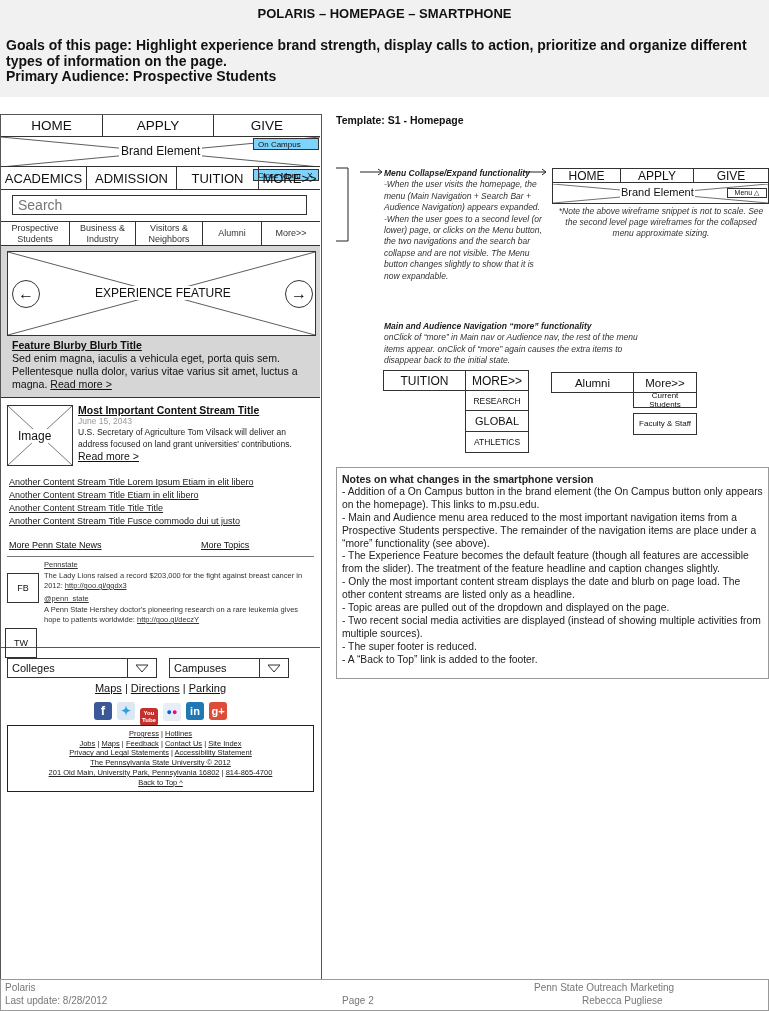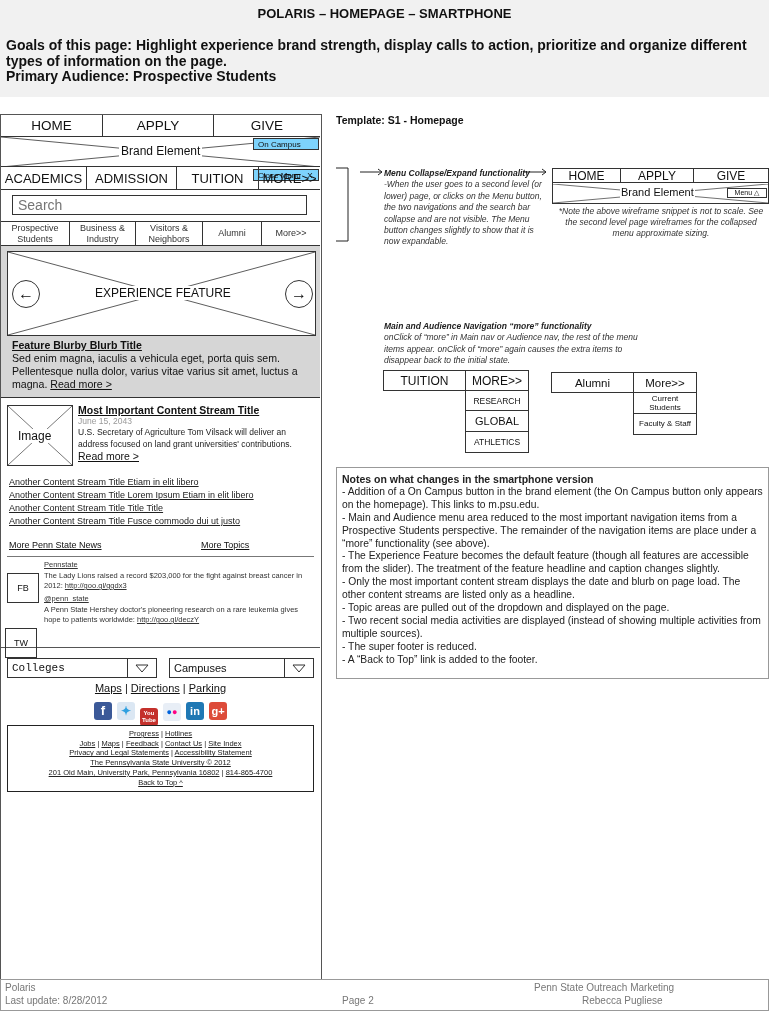--- a/index.html
+++ b/index.html
@@ -133,22 +133,22 @@
       </svg>
       <div style="position:absolute;left:10px;top:23px;font-size:12px;background:#fff;">Image</div>
     </div>
     <div style="position:absolute;left:77px;top:6px;width:238px;">
       <div style="font-size:10.5px;font-weight:bold;text-decoration:underline;">Most Important Content Stream Title</div>
       <div style="font-size:8.5px;color:#999;line-height:11px;">June 15, 2043</div>
       <div style="font-size:8.5px;line-height:11.5px;color:#222;">U.S. Secretary of Agriculture Tom Vilsack will deliver an address focused on land grant universities' contributions.</div>
       <div style="font-size:10.5px;text-decoration:underline;">Read more &gt;</div>
     </div>
     <div style="position:absolute;left:8px;top:78px;">
+      <div class="stream-link">Another Content Stream Title Lorem Ipsum Etiam in elit libero</div>
       <div class="stream-link">Another Content Stream Title Etiam in elit libero</div>
-      <div class="stream-link">Another Content Stream Title Lorem Ipsum Etiam in elit libero</div>
       <div class="stream-link">Another Content Stream Title Title Title</div>
       <div class="stream-link">Another Content Stream Title Fusce commodo dui ut justo</div>
     </div>
   </div>
 
   <div id="social-area" class="row">
     <div style="position:absolute;left:8px;top:9px;font-size:9px;text-decoration:underline;">More Penn State News</div>
     <div style="position:absolute;left:200px;top:9px;font-size:9px;text-decoration:underline;">More Topics</div>
     <div style="position:absolute;left:6px;top:25px;width:307px;border-top:1px solid #777;"></div>
     <div class="social-box" style="left:6px;top:30px;margin-top:12px;">FB</div>
@@ -157,29 +157,29 @@
       <span>The Lady Lions raised a record $203,000 for the fight against breast cancer in 2012: </span><span class="ul">http://goo.gl/ggdx3</span>
     </div>
     <div class="social-box" style="left:4px;top:64px;margin-top:33px;">TW</div>
     <div class="social-txt" style="top:63px;">
       <div class="ul">@penn_state</div>
       <span>A Penn State Hershey doctor's pioneering research on a rare leukemia gives hope to patients worldwide: </span><span class="ul">http://goo.gl/deczY</span>
     </div>
   </div>
 
   <div id="footer-area" class="row">
-    <div class="dropdown" style="left:6px;top:10px;width:150px;font-family:Liberation Mono, monospace;">
+    <div class="dropdown" style="left:6px;top:10px;width:150px;">
       <div class="dd-label">Colleges</div>
       <div class="dd-btn">
         <svg width="14" height="9">
             <polygon points="1,1 13,1 7,8" fill="none" stroke="#333" stroke-width="1"></polygon>
           </svg>
       </div>
     </div>
-    <div class="dropdown" style="left:168px;top:10px;width:145px;">
+    <div class="dropdown" style="left:168px;top:10px;width:120px;">
       <div class="dd-label">Campuses</div>
       <div class="dd-btn">
         <svg width="14" height="9">
             <polygon points="1,1 13,1 7,8" fill="none" stroke="#333" stroke-width="1"></polygon>
           </svg>
       </div>
     </div>
     <div style="position:absolute;left:0;top:34px;width:319px;text-align:center;font-size:11px;">
       <span class="ul">Maps</span> | <span class="ul">Directions</span> | <span class="ul">Parking</span>
     </div>
@@ -204,20 +204,21 @@
   <line x1="30" y1="8" x2="52" y2="8" stroke="#222" stroke-width="1"></line>
   <polyline points="48,5 52,8 48,11" fill="none" stroke="#222" stroke-width="1"></polyline>
 </svg>
 <svg class="abs" style="left:522px;top:164px;" width="28" height="16">
   <line x1="2" y1="8" x2="24" y2="8" stroke="#222" stroke-width="1"></line>
   <polyline points="20,5 24,8 20,11" fill="none" stroke="#222" stroke-width="1"></polyline>
 </svg>
 
 <div class="abs" style="left:384px;top:168px;width:160px;">
   <div class="note-it" style="font-weight:bold;color:#222;">Menu Collapse/Expand functionality</div>
+  <div class="note-it">-When the user visits the homepage, the menu (Main Navigation + Search Bar + Audience Navigation) appears expanded.</div>
   <div class="note-it">-When the user goes to a second level (or lower) page, or clicks on the Menu button, the two navigations and the search bar collapse and are not visible. The Menu button changes slightly to show that it is now expandable.</div>
 </div>
 
 <div class="abs" style="left:552px;top:168px;width:217px;height:36px;border:1px solid #333;">
   <div style="position:absolute;left:0;top:0;width:215px;height:14px;display:flex;border-bottom:1px solid #333;font-size:12px;">
     <div class="cell" style="width:68px">HOME</div>
     <div class="cell" style="width:73px">APPLY</div>
     <div class="cell" style="flex:1">GIVE</div>
   </div>
   <svg style="position:absolute;left:0;top:15px;" width="215" height="19">
@@ -235,21 +236,21 @@
 </div>
 
 <div class="nav-box" style="left:383px;top:370px;width:83px;height:21px;font-size:12px;">TUITION</div>
 <div class="nav-box" style="left:465px;top:370px;width:64px;height:21px;font-size:12px;">MORE&gt;&gt;</div>
 <div class="nav-box" style="left:465px;top:390px;width:64px;height:21px;font-size:8.5px;">RESEARCH</div>
 <div class="nav-box" style="left:465px;top:410px;width:64px;height:22px;font-size:11px;">GLOBAL</div>
 <div class="nav-box" style="left:465px;top:431px;width:64px;height:22px;font-size:8.5px;">ATHLETICS</div>
 
 <div class="nav-box" style="left:551px;top:372px;width:83px;height:21px;font-size:11.5px;">Alumni</div>
 <div class="nav-box" style="left:633px;top:372px;width:64px;height:21px;font-size:11.5px;">More&gt;&gt;</div>
-<div class="nav-box" style="left:633px;top:392px;width:64px;height:22px;font-size:8px;line-height:9.5px;padding:0 20px;">Current Students</div>
+<div class="nav-box" style="left:633px;top:392px;width:64px;height:16px;font-size:8px;line-height:9.5px;padding:0 20px;">Current Students</div>
 <div class="nav-box" style="left:633px;top:413px;width:64px;height:22px;font-size:8px;line-height:9.5px;padding:0 0;">Faculty &amp; Staff</div>
 
 <div id="notes-box" class="abs">
   <div style="font-weight:bold;font-size:10.5px;">Notes on what changes in the smartphone version</div>
   <div>- Addition of a On Campus button in the brand element (the On Campus button only appears on the homepage). This links to m.psu.edu.</div>
   <div>- Main and Audience menu area reduced to the most important navigation items from a Prospective Students perspective. The remainder of the navigation items are place under a “more” functionality (see above).</div>
   <div>- The Experience Feature becomes the default feature (though all features are accessible from the slider). The treatment of the feature headline and caption changes slightly.</div>
   <div>- Only the most important content stream displays the date and blurb on page load. The other content streams are listed only as a headline.</div>
   <div>- Topic areas are pulled out of the dropdown and displayed on the page.</div>
   <div>- Two recent social media activities are displayed (instead of showing multiple activities from multiple sources).</div>

